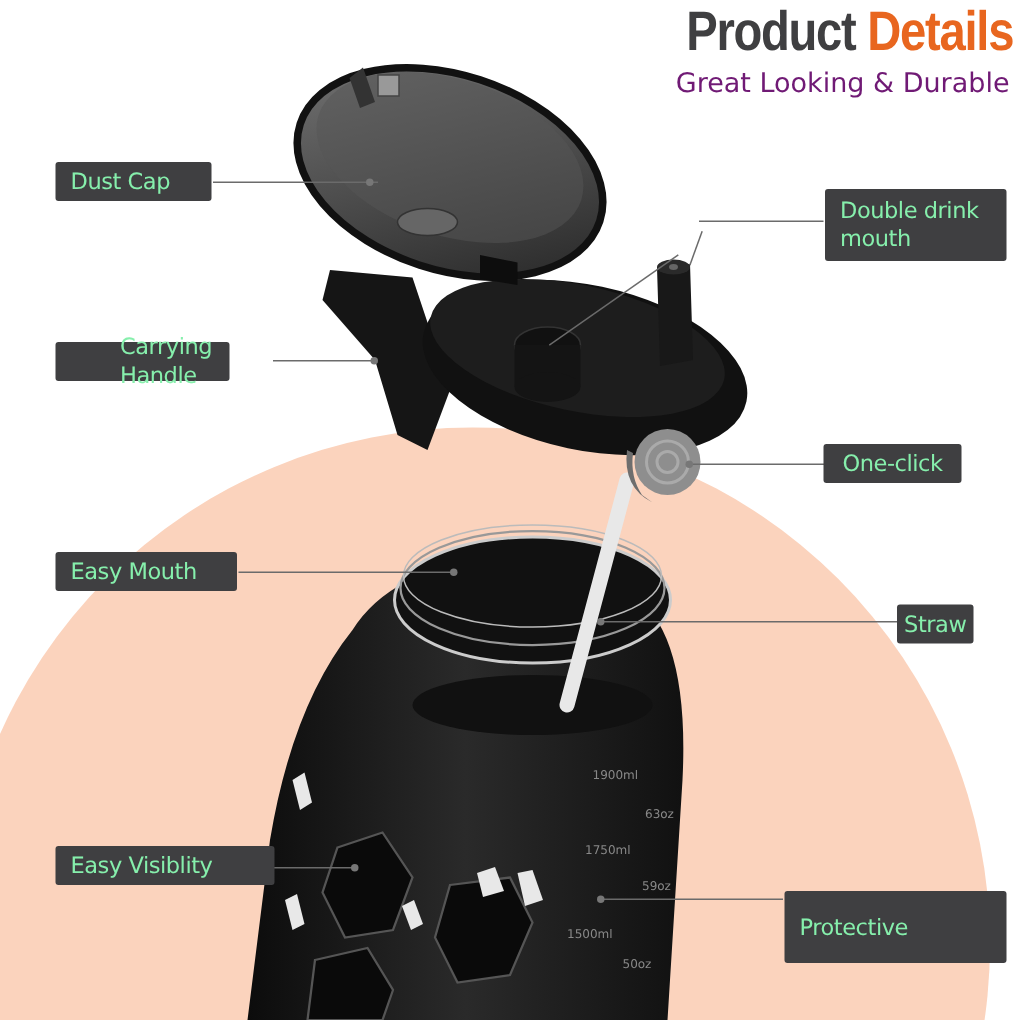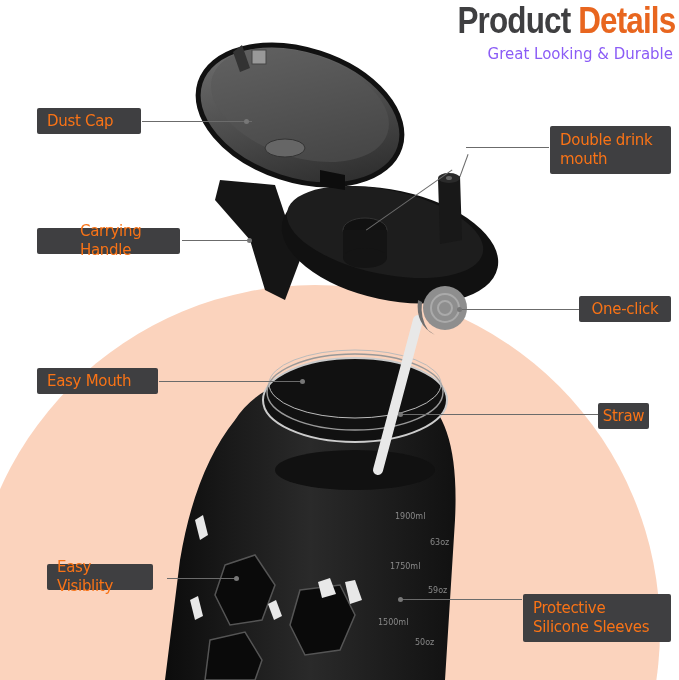--- a/index.html
+++ b/index.html
@@ -17,25 +17,25 @@
       position: absolute; right: 4px; top: 0px;
       font-family: "Liberation Sans", sans-serif;
       font-weight: bold; font-size: 37px; letter-spacing: -1px;
       transform: scaleX(0.85); transform-origin: right top;
       white-space: nowrap;
     }
     .title .t1 { color: #3f3f41; }
     .title .t2 { color: #e8661f; }
     .subtitle {
       position: absolute; right: 6px; top: 45px;
-      font-size: 15px; color: #8b5cf6;
+      font-size: 18px; color: #701a75;
       font-family: "DejaVu Sans", sans-serif;
     }
     .label {
-      position: absolute; background: #3f3f41; color: #f97316;
+      position: absolute; background: #3f3f41; color: #86efac;
       font-family: "DejaVu Sans", sans-serif; font-size: 15px;
       border-radius: 2px; padding: 0 10px; box-sizing: border-box;
       display: flex; align-items: center; line-height: 1.25;
       letter-spacing: -0.3px;
     }
     .line { position: absolute; height: 1px; background: #6b6b6b; }
     .dot { position: absolute; width: 5px; height: 5px; border-radius: 50%; background: #777; }
     svg.product { position: absolute; left: 0; top: 0; }
   </style>
 </head>
@@ -147,35 +147,34 @@
 
 <div class="line" style="left:400px; top:414px; width:198px;"></div>
 <div class="dot" style="left:398px; top:412px;"></div>
 
 <div class="line" style="left:400px; top:599px; width:122px;"></div>
 <div class="dot" style="left:398px; top:597px;"></div>
 
 <div class="label" style="left:37px; top:108px; width:104px; height:26px;">
   <span>Dust Cap</span>
 </div>
-<div class="label" style="left:37px; top:228px; width:143px; height:26px;padding-left:43px;">
+<div class="label" style="left:37px; top:228px; width:116px; height:26px;padding-left:43px;">
   <span>Carrying Handle</span>
 </div>
 <div class="label" style="left:37px; top:368px; width:121px; height:26px;">
   <span>Easy Mouth</span>
 </div>
-<div class="label" style="left:37px; top:564px; width:106px; height:26px;margin-left:10px;">
+<div class="label" style="left:37px; top:564px; width:146px; height:26px;">
   <span>Easy Visiblity</span>
 </div>
 <div class="label" style="left:550px; top:126px; width:121px; height:48px; flex-direction:column; align-items:flex-start; justify-content:center;">
   <span>Double drink</span>
   <span>mouth</span>
 </div>
-<div class="label" style="left:579px; top:296px; width:92px; height:26px; justify-content:center;">
+<div class="label" style="left:549px; top:296px; width:92px; height:26px; justify-content:center;">
   <span>One-click</span>
 </div>
 <div class="label" style="left:598px; top:403px; width:51px; height:26px; justify-content:center;">
   <span>Straw</span>
 </div>
 <div class="label" style="left:523px; top:575px; width:148px; height:48px; flex-direction:column; align-items:flex-start; justify-content:center;margin-top:19px;">
   <span>Protective</span>
-  <span>Silicone Sleeves</span>
 </div>
 
 </body></html>

